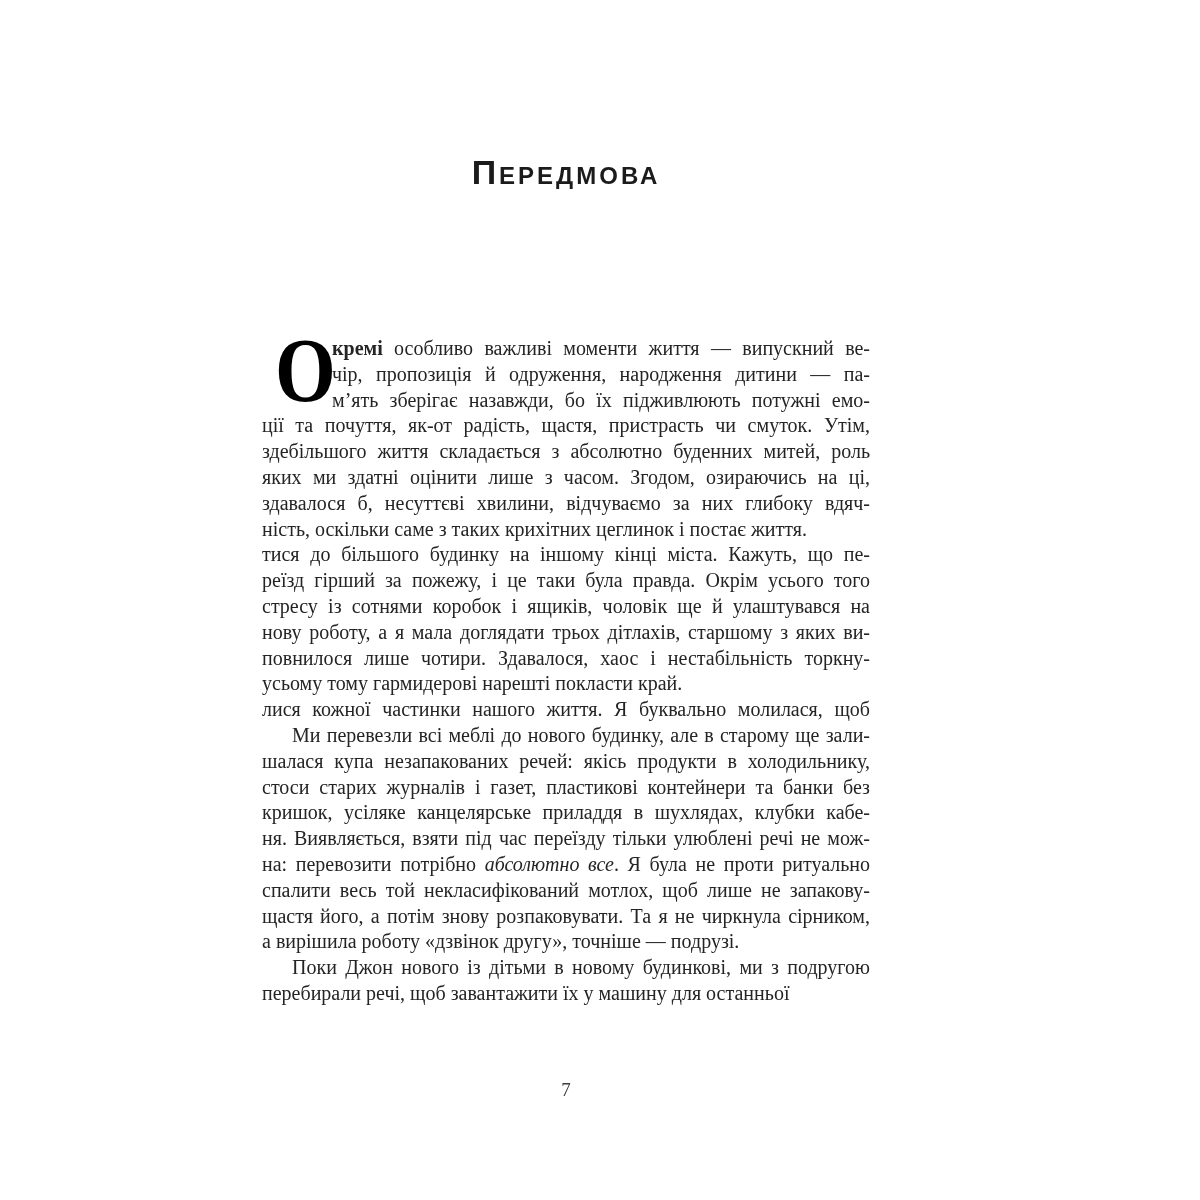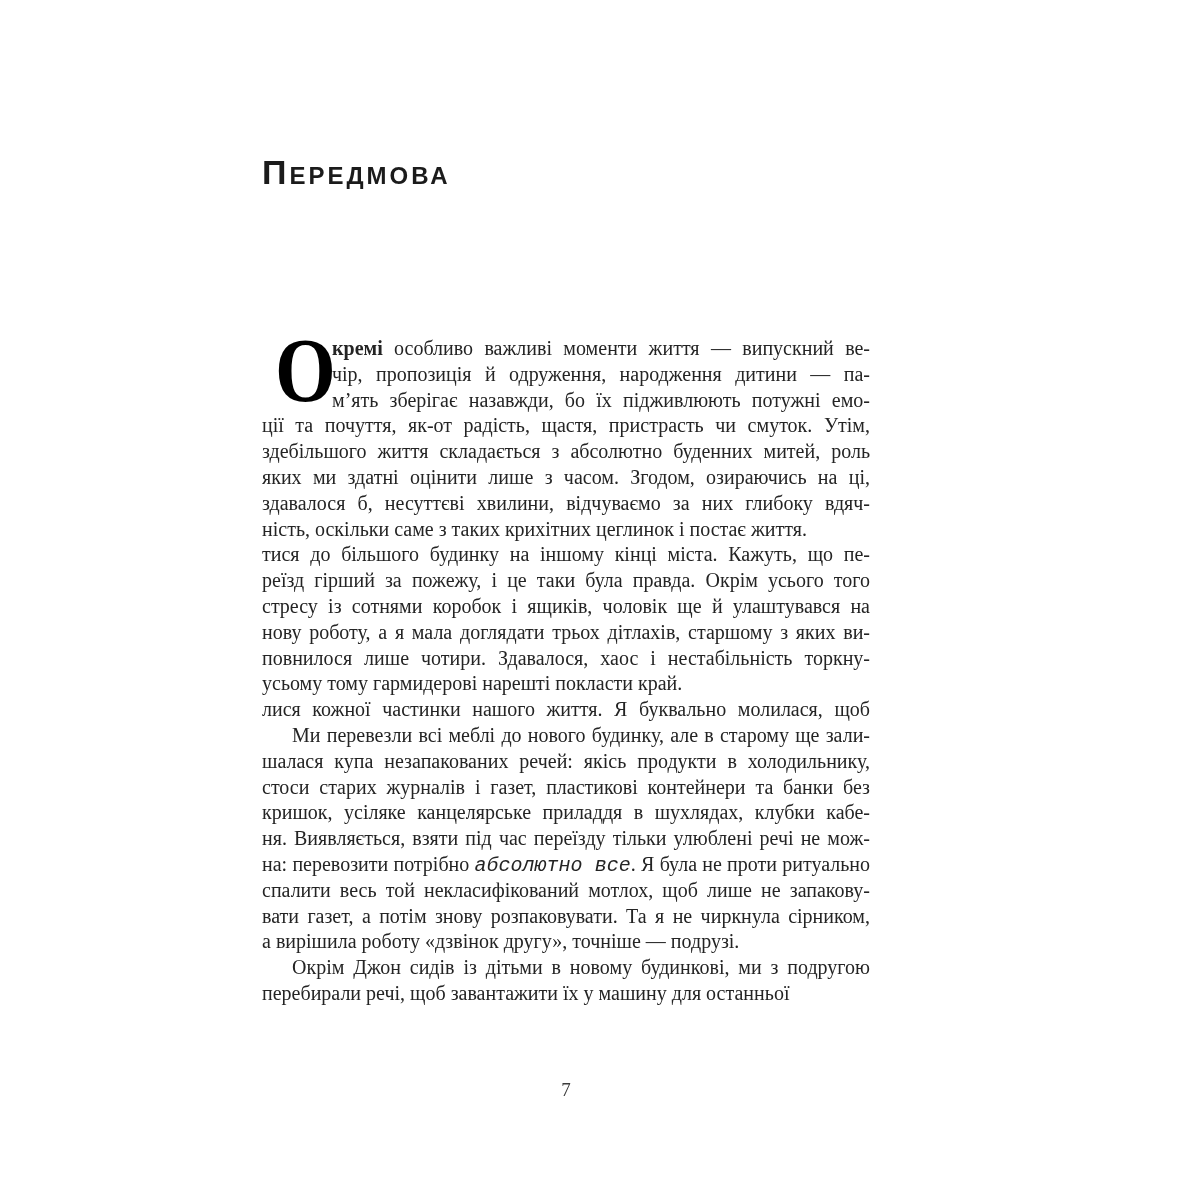--- a/index.html
+++ b/index.html
@@ -6,21 +6,21 @@
   .page{
     position:relative;
     width:1200px;height:1200px;
     background:#ffffff;
     font-family:"Liberation Serif",serif;
     overflow:hidden;
   }
   .chapter-title{
     position:absolute;
     left:262px;top:153px;width:608px;
-    text-align:left;
+    text-align:center;
     font-family:"Liberation Sans",sans-serif;
     font-weight:bold;
     color:#1b1b1b;
     letter-spacing:3px;
     font-size:24px;
     white-space:nowrap;
   }
   .chapter-title .initial{font-size:34px;letter-spacing:3px;}
   .textblock{
     position:absolute;
@@ -32,21 +32,21 @@
   .line{
     height:25.8px;
     line-height:25.8px;
     text-align:justify;
     text-align-last:justify;
   }
   .line.last{text-align-last:left;}
   .line.ind{padding-left:30px;}
   .line.drop{padding-left:70px;}
   .b{font-weight:bold;}
-  .i{font-style:italic;font-family:Liberation Mono, monospace;}
+  .i{font-style:italic;}
   .dropcap{
     position:absolute;
     left:13px;top:-12px;
     font-size:92px;
     line-height:1;
     font-weight:bold;
     color:#000;
     transform:scaleX(0.85);
     transform-origin:0 0;
     font-family:"Liberation Serif",serif;
@@ -86,22 +86,22 @@
         <div class="line"><span>повнилося лише чотири. Здавалося, хаос і нестабільність торкну-</span></div>
         <div class="line last"><span>усьому тому гармидерові нарешті покласти край.</span></div>
         <div class="line"><span>лися кожної частинки нашого життя. Я буквально молилася, щоб</span></div>
         <div class="line ind"><span>Ми перевезли всі меблі до нового будинку, але в старому ще зали-</span></div>
         <div class="line"><span>шалася купа незапакованих речей: якісь продукти в холодильнику,</span></div>
         <div class="line"><span>стоси старих журналів і газет, пластикові контейнери та банки без</span></div>
         <div class="line"><span>кришок, усіляке канцелярське приладдя в шухлядах, клубки кабе-</span></div>
         <div class="line"><span>ня. Виявляється, взяти під час переїзду тільки улюблені речі не мож-</span></div>
         <div class="line"><span>на: перевозити потрібно </span><span class="i">абсолютно все</span><span>. Я була не проти ритуально</span></div>
         <div class="line"><span>спалити весь той некласифікований мотлох, щоб лише не запакову-</span></div>
-        <div class="line"><span>вати газет, а потім знову розпаковувати. Та я не чиркнула сірником,</span></div>
+        <div class="line"><span>щастя його, а потім знову розпаковувати. Та я не чиркнула сірником,</span></div>
         <div class="line last"><span>а вирішила роботу «дзвінок другу», точніше — подрузі.</span></div>
-        <div class="line ind"><span>Окрім Джон сидів із дітьми в новому будинкові, ми з подругою</span></div>
+        <div class="line ind"><span>Поки Джон нового із дітьми в новому будинкові, ми з подругою</span></div>
         <div class="line last"><span>перебирали речі, щоб завантажити їх у машину для останньої</span></div>
       </div>
   </div>
 
   <div class="page-number">7</div>
 
 </div>
 
 </body></html>

